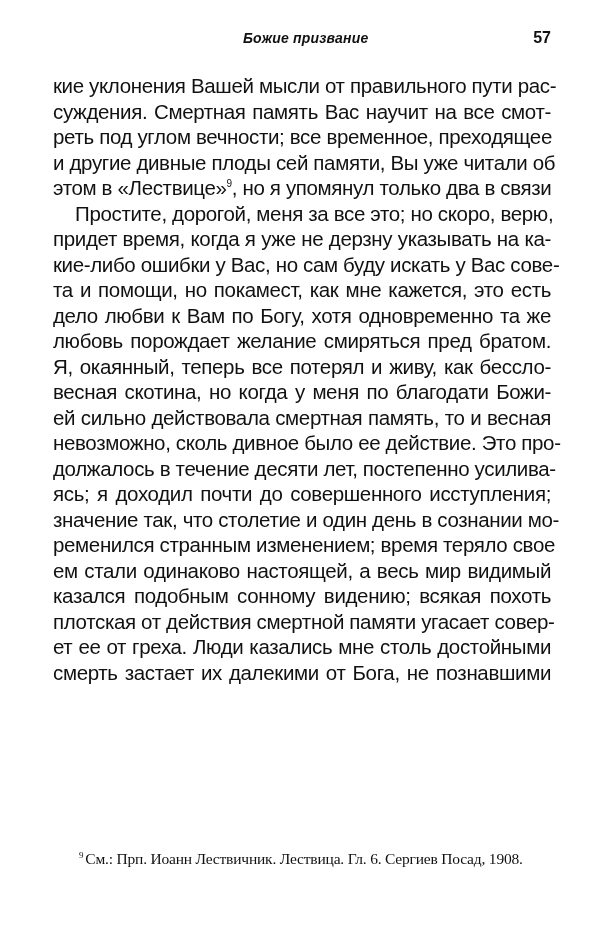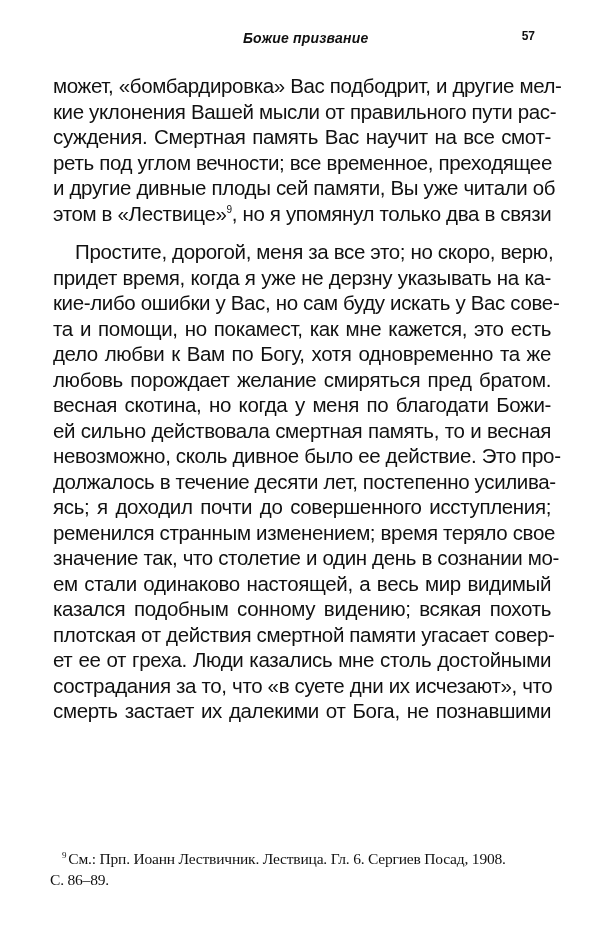--- a/index.html
+++ b/index.html
@@ -7,78 +7,76 @@
   .page { position: absolute; left: 0; top: 0; width: 600px; height: 927px; }
   .running-head {
     position: absolute; left: 53px; top: 30px; width: 498px; height: 22px;
     font-family: "Liberation Serif", serif; font-size: 16px;
   }
   .running-title {
     position: absolute; left: 190px; top: 0; font-style: italic; font-weight: bold;
     font-family: "Liberation Sans", sans-serif; font-size: 14px; letter-spacing: 0.2px;
   }
   .page-number {
-    position: absolute; right: 16px; top: -1px; font-family: "Liberation Sans", sans-serif;
-    font-weight: bold; font-size: 12px;
+    position: absolute; right: 0; top: -1px; font-family: "Liberation Sans", sans-serif;
+    font-weight: bold; font-size: 16px;
   }
   .body-text {
     position: absolute; left: 53px; top: 73px; width: 498px;
     font-family: "Liberation Sans Narrow", "Liberation Sans", sans-serif;
     font-size: 20.5px; line-height: 25.5px;
   }
   .line {
     display: block; white-space: nowrap; text-align: justify; text-align-last: justify;
     height: 25.5px; letter-spacing: -0.35px;
   }
   .line.last { text-align-last: left; }
-  .line.indent { padding-left: 22px; margin-top: 13px; }
+  .line.indent { padding-left: 22px; }
   sup { font-size: 10px; line-height: 0; vertical-align: super; }
   .footnote {
-    position: absolute; left: 50px; top: 848px; width: 498px;
+    position: absolute; left: 67px; top: 848px; width: 498px;
     font-family: "Liberation Serif", serif; font-size: 15.5px; line-height: 21px;
     letter-spacing: -0.2px;
   }
   .footnote .fn-line { display: block; white-space: nowrap; }
   .footnote .fn-line.first { padding-left: 12px; }
   .fn-mark { font-size: 9px; vertical-align: super; line-height: 0; margin-right: 2px; }
 </style>
 </head>
 <body>
 
 <div class="page">
   <div class="running-head">
     <span class="running-title">Божие призвание</span>
     <span class="page-number">57</span>
   </div>
 
   <div class="body-text">
-    <span class="line">может, «бомбардировка» Вас подбодрит, и другие мел-</span>
     <span class="line">кие уклонения Вашей мысли от правильного пути рас-</span>
     <span class="line">суждения. Смертная память Вас научит на все смот-</span>
     <span class="line">реть под углом вечности; все временное, преходящее</span>
     <span class="line">и другие дивные плоды сей памяти, Вы уже читали об</span>
     <span class="line"><span>этом в «Лествице»</span><sup>9</sup><span>, но я упомянул только два в связи</span></span>
     <span class="line indent">Простите, дорогой, меня за все это; но скоро, верю,</span>
     <span class="line">придет время, когда я уже не дерзну указывать на ка-</span>
     <span class="line">кие-либо ошибки у Вас, но сам буду искать у Вас сове-</span>
     <span class="line">та и помощи, но покамест, как мне кажется, это есть</span>
     <span class="line">дело любви к Вам по Богу, хотя одновременно та же</span>
     <span class="line">любовь порождает желание смиряться пред братом.</span>
+    <span class="line">Я, окаянный, теперь все потерял и живу, как бессло-</span>
     <span class="line">весная скотина, но когда у меня по благодати Божи-</span>
     <span class="line">ей сильно действовала смертная память, то и весная</span>
     <span class="line">невозможно, сколь дивное было ее действие. Это про-</span>
     <span class="line">должалось в течение десяти лет, постепенно усилива-</span>
     <span class="line">ясь; я доходил почти до совершенного исступления;</span>
+    <span class="line">значение так, что столетие и один день в сознании мо-</span>
     <span class="line">ременился странным изменением; время теряло свое</span>
-    <span class="line">значение так, что столетие и один день в сознании мо-</span>
     <span class="line">ем стали одинаково настоящей, а весь мир видимый</span>
     <span class="line">казался подобным сонному видению; всякая похоть</span>
     <span class="line">плотская от действия смертной памяти угасает совер-</span>
     <span class="line">ет ее от греха. Люди казались мне столь достойными</span>
-    <span class="line">сострадания за то, что «в суете дни их исчезают», что</span>
     <span class="line">смерть застает их далекими от Бога, не познавшими</span>
   </div>
 
   <div class="footnote">
     <span class="fn-line first"><span class="fn-mark">9</span><span>См.: Прп. Иоанн Лествичник. Лествица. Гл.  6. Сергиев Посад, 1908.</span></span>
-    <span class="fn-line">С. 86–89.</span>
   </div>
 </div>
 
 </body></html>

